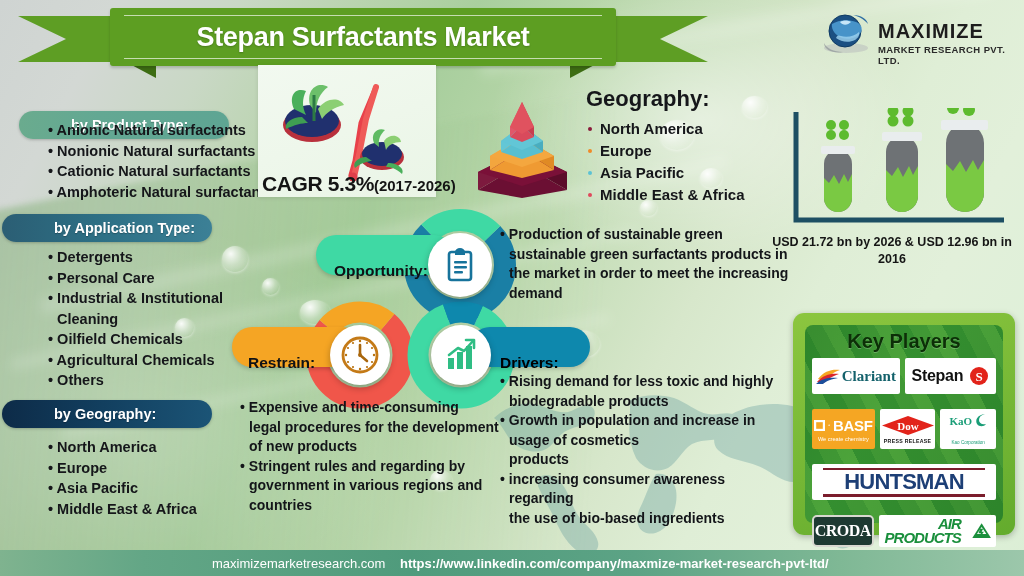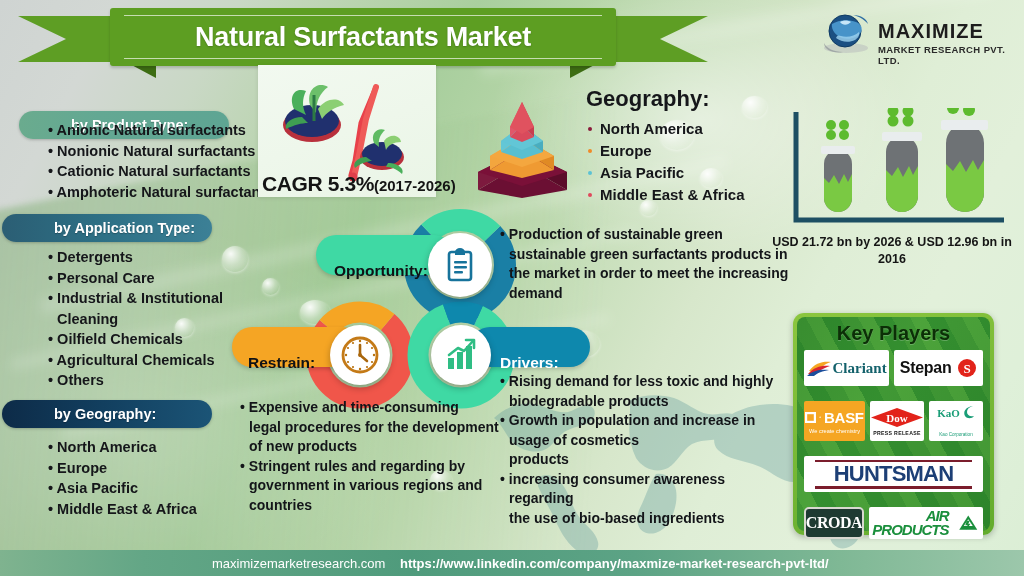--- a/index.html
+++ b/index.html
@@ -115,38 +115,38 @@
 
   
   .cpill {
     position:absolute; height:40px; border-radius:20px; display:flex; align-items:center;
     box-shadow: 0 2px 4px rgba(0,0,0,.18);
   }
   .cpill span { font-size:15.5px; font-weight:bold; color:#101215;margin-top:32px; }
   .cpill.opp { background:#3fd9a4; }
   .cpill.res { background:#f5a524; }
   .cpill.drv { background:#0e88ad; }
-  .cpill.drv span { color:#ffffff; }
+  .cpill.drv span { color:#000000; }
   .icon-circle {
     position:absolute; border-radius:50%; background:#fff;
     box-shadow: 0 3px 7px rgba(0,0,0,.28);
     display:flex; align-items:center; justify-content:center;
   }
 
   .ctext { position:absolute; }
   .ctext li { list-style:none; font-size:14px; font-weight:bold; color:#131519;
     line-height:19.5px; text-indent:-9px; padding-left:9px; }
   .ctext li::before { content:"\2022  "; }
   .ctext li.cont { text-indent:0; padding-left:9px; }
   .ctext li.cont::before { content:""; }
 
   
   .kp {
-    position:absolute; left:793px; top:313px; width:201px; height:222px;
-    border-radius:11px; padding:4px;
+    position:absolute; left:793px; top:313px; width:222px; height:222px;
+    border-radius:11px; padding:12px;
     background: linear-gradient(160deg,#8cc63f,#63ab2d);
     box-shadow: 0 2px 6px rgba(0,0,0,.25);
   }
   .kp-inner {
     width:100%; height:100%; border-radius:8px; padding:3px 7px 7px;
     background:
       linear-gradient(120deg, rgba(40,120,40,.30), rgba(70,160,60,.22) 40%, rgba(40,120,40,.32)),
       repeating-linear-gradient(62deg, #3f9633 0 16px, #4ea43a 16px 30px, #2f8a2c 30px 46px);
   }
   .kp-title { text-align:center; font-size:20px; font-weight:bold; color:#0c2f07; padding:2px 0 5px;
@@ -195,21 +195,21 @@
       <path d="M360 150c8-4 18 0 20 8 2 10-6 18-14 20-8 2-16-4-16-12 0-8 4-14 10-16z"></path>
     </g>
   </svg>
 
   <div class="ribbon-wrap">
     <div class="ribbon-tail l"></div>
     <div class="ribbon-tail r"></div>
     <div class="ribbon-fold l"></div>
     <div class="ribbon-fold r"></div>
     <div class="ribbon-main">
-      <div class="ribbon-title">Natural Surfactants Market</div>
+      <div class="ribbon-title">Stepan Surfactants Market</div>
     </div>
   </div>
 
   <div class="logo">
     <svg width="56" height="48" viewBox="0 0 56 48" style="position:absolute;left:0;top:2px;">
       <ellipse cx="26" cy="36" rx="22" ry="5" fill="#b9bdbd" opacity=".55"></ellipse>
       <circle cx="25" cy="19" r="16" fill="#1b4f82"></circle>
       <circle cx="25" cy="19" r="16" fill="none" stroke="#0f3a63" stroke-width="1"></circle>
       <path d="M12 12c6-4 16-5 24-2 5 2 7 6 5 10-3 6-12 8-19 6-6-2-11-8-10-14z" fill="#4f9fd6" opacity=".85"></path>
       <path d="M16 26c5 4 13 5 19 2 3-2 5-5 4-8-4 4-12 6-18 4-2-1-4-1-5 2z" fill="#9fd3f0" opacity=".8"></path>

